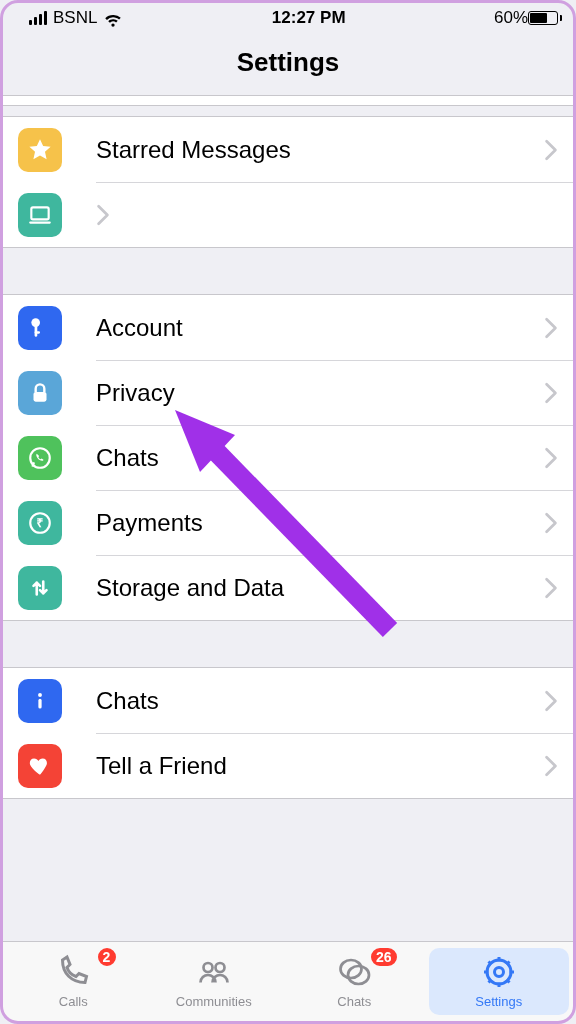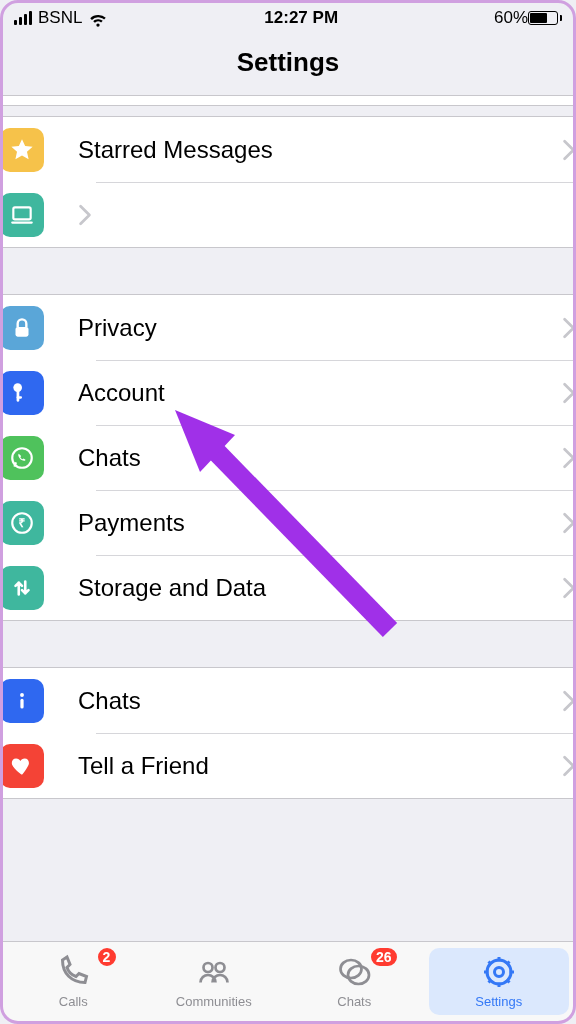--- a/index.html
+++ b/index.html
@@ -1,20 +1,20 @@
 <!DOCTYPE html>
 <html><head>
 <meta charset="utf-8">
 <style>
   * { box-sizing: border-box; margin: 0; padding: 0; }
   html, body { width: 576px; height: 1024px; font-family: -apple-system, Helvetica, Arial, sans-serif; background:#efeff4; overflow:hidden; position:relative;}
   .outer-border { position:absolute; inset:0; border:3px solid #d0a0e0; border-radius:18px; pointer-events:none; }
 
   
-  .status-bar { height:30px; display:flex; align-items:center; justify-content:space-between; padding:6px 14px 0 14px; font-size:17px; font-weight:500; color:#000; }
+  .status-bar { height:30px; display:flex; align-items:center; justify-content:space-between; padding:6px 14px 0 14px; font-size:17px; font-weight:500; color:#000;margin-left:15px; }
   .status-left { display:flex; align-items:center; gap:6px; }
   .status-right { display:flex; align-items:center; }
   .signal-bars { display:flex; align-items:flex-end; gap:2px; height:14px;}
   .signal-bars span { width:3px; background:#000; border-radius:1px;}
   .signal-bars span:nth-child(1){height:5px;} .signal-bars span:nth-child(2){height:8px;}
   .signal-bars span:nth-child(3){height:11px;} .signal-bars span:nth-child(4){height:14px;}
   .wifi-icon svg { width:20px; height:20px; display:block;}
   .battery { display:flex; align-items:center; gap:2px;}
   .battery-body { width:30px; height:14px; border:1.5px solid #000; border-radius:3px; position:relative; }
   .battery-fill { position:absolute; left:1px; top:1px; bottom:1px; width:60%; background:#000; border-radius:1px;}
@@ -24,21 +24,21 @@
   
   .header { height:66px; display:flex; align-items:center; justify-content:center; border-bottom:1px solid #c8c7cc;}
   .header-title { font-size:26px; font-weight:700; color:#000; }
 
   
   .content { background:#efeff4; }
   .top-slice { height:10px; background:#fff; border-bottom:1px solid #c8c7cc; }
   .group-gap { height:10px; }
 
   .group { background:#fff; border-top:1px solid #c8c7cc; border-bottom:1px solid #c8c7cc; }
-  .row { display:flex; align-items:center; height:65px; padding:0 0; position:relative; }
+  .row { display:flex; align-items:center; height:65px; padding:0 18px; position:relative; }
   .row + .row::before { content:""; position:absolute; top:0; left:96px; right:0; height:1px; background:#d6d6da; }
   .icon-box { width:44px; height:44px; border-radius:10px; display:flex; align-items:center; justify-content:center; margin-right:34px; flex-shrink:0;}
   .icon-box svg { width:26px; height:26px; }
   .row-label { font-size:24px; color:#000; flex:1; }
   .chevron { color:#c7c7cc; flex-shrink:0;}
   .chevron svg { width:14px; height:22px; display:block; }
 
   
   .tabbar { position:absolute; bottom:3px; left:3px; right:3px; height:80px; background:#f8f8f8; border-top:1px solid #c8c7cc; display:flex; border-radius:0 0 14px 14px;}
   .tab { flex:1; display:flex; flex-direction:column; align-items:center; justify-content:center; gap:4px; color:#8e8e93; position:relative;}
@@ -121,42 +121,42 @@
             <path fill="none" stroke="#c7c7cc" stroke-width="2.5" stroke-linecap="round" stroke-linejoin="round" d="M2 2l8 8-8 8"></path>
           </svg>
         </div>
     </div>
   </div>
 
   <div style="height:46px"></div>
 
   <div class="group">
     <div class="row">
-      <div class="icon-box bg-skyblue">
-        <svg viewBox="0 0 24 24">
-            <rect x="6" y="11" width="12" height="9" rx="2" fill="#fff"></rect>
-            <path d="M8 11V8a4 4 0 0 1 8 0v3" fill="none" stroke="#fff" stroke-width="2.2"></path>
-          </svg>
-      </div>
-      <div class="row-label">Privacy</div>
-      <div class="chevron">
-          <svg viewBox="0 0 12 20">
-            <path fill="none" stroke="#c7c7cc" stroke-width="2.5" stroke-linecap="round" stroke-linejoin="round" d="M2 2l8 8-8 8"></path>
-          </svg>
-        </div>
-    </div>
-    <div class="row">
       <div class="icon-box bg-blue">
         <svg viewBox="0 0 24 24">
             <circle cx="8" cy="7" r="4" fill="#fff"></circle>
             <rect x="7" y="9" width="2.5" height="11" rx="1" fill="#fff"></rect>
             <rect x="7" y="15" width="5" height="2.2" rx="1" fill="#fff"></rect>
           </svg>
       </div>
       <div class="row-label">Account</div>
+      <div class="chevron">
+          <svg viewBox="0 0 12 20">
+            <path fill="none" stroke="#c7c7cc" stroke-width="2.5" stroke-linecap="round" stroke-linejoin="round" d="M2 2l8 8-8 8"></path>
+          </svg>
+        </div>
+    </div>
+    <div class="row">
+      <div class="icon-box bg-skyblue">
+        <svg viewBox="0 0 24 24">
+            <rect x="6" y="11" width="12" height="9" rx="2" fill="#fff"></rect>
+            <path d="M8 11V8a4 4 0 0 1 8 0v3" fill="none" stroke="#fff" stroke-width="2.2"></path>
+          </svg>
+      </div>
+      <div class="row-label">Privacy</div>
       <div class="chevron">
           <svg viewBox="0 0 12 20">
             <path fill="none" stroke="#c7c7cc" stroke-width="2.5" stroke-linecap="round" stroke-linejoin="round" d="M2 2l8 8-8 8"></path>
           </svg>
         </div>
     </div>
     <div class="row">
       <div class="icon-box bg-green">
         <svg viewBox="0 0 24 24">
             <circle cx="12" cy="12" r="9" fill="none" stroke="#fff" stroke-width="2"></circle>

